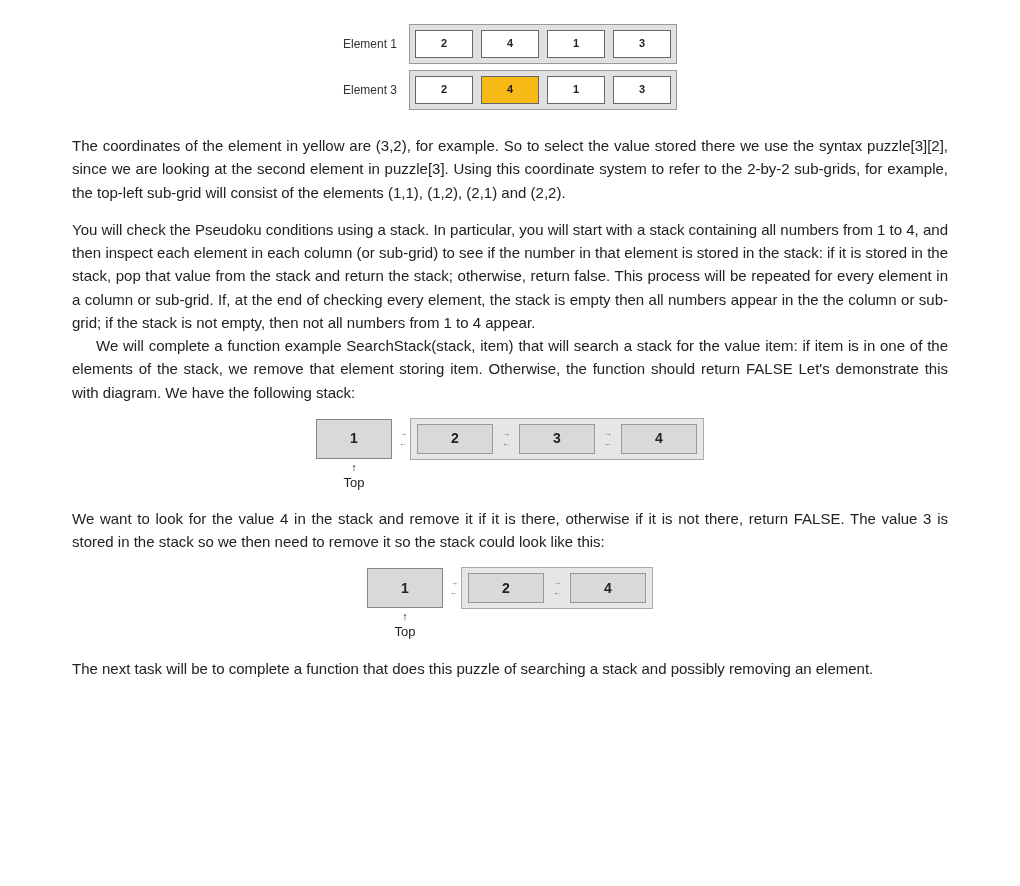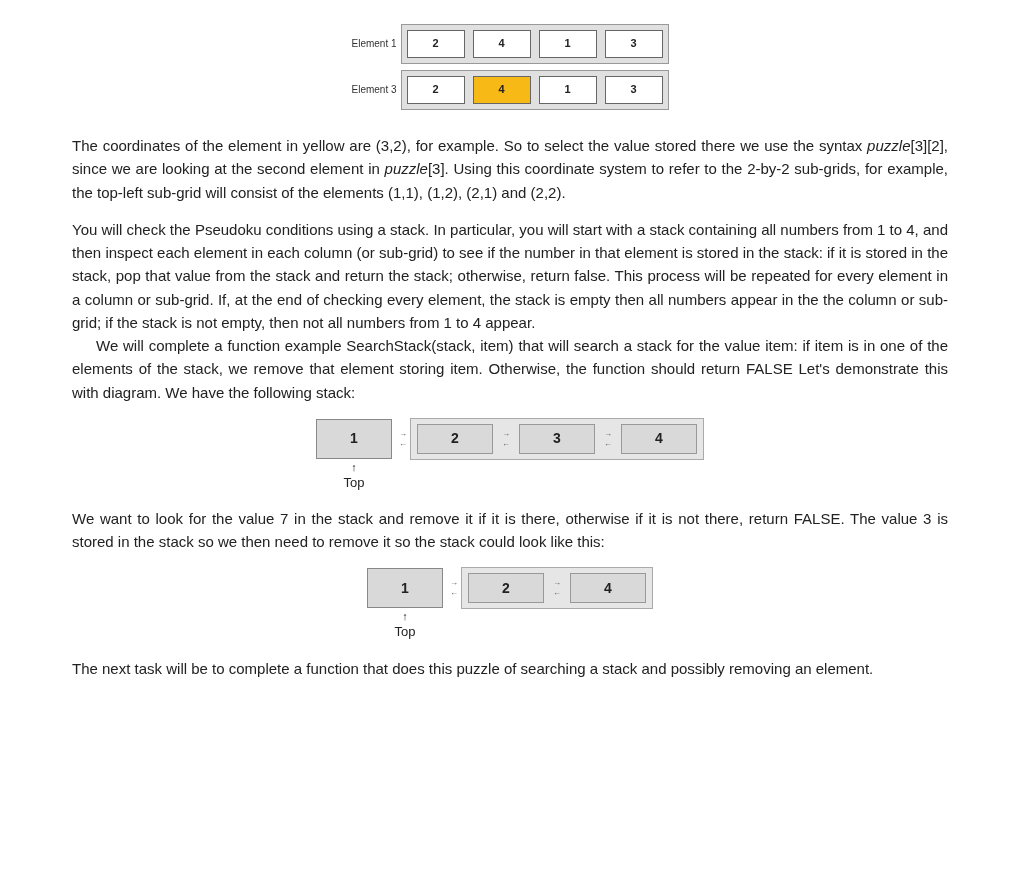--- a/index.html
+++ b/index.html
@@ -13,23 +13,23 @@
     }
     .grid-diagram {
       display: table;
       margin: 0 auto 18px auto;
       border-collapse: separate;
       border-spacing: 0 6px;
     }
     .grid-row { display: table-row; }
     .grid-row-label {
       display: table-cell;
-      font-size: 10px;
+      font-size: 12px;
       color: #333;
-      padding-right: 4px;
+      padding-right: 12px;
       vertical-align: middle;
       white-space: nowrap;
     }
     .grid-row-box {
       display: table-cell;
       background: #e0e0e0;
       border: 1px solid #999;
       padding: 5px;
     }
     .grid-cells { display: flex; gap: 8px; }
@@ -44,21 +44,21 @@
       font-size: 11px;
       font-weight: bold;
     }
     .grid-cell.hl { background: #f7b916; }
 
     .para {
       text-align: justify;
       margin: 14px 0;
     }
     .indent { text-indent: 24px; }
-    .italic { font-style: italic; }
+    .italic { }
     .func { font-family: Liberation Sans, sans-serif; }
 
     .stack-diagram {
       display: flex;
       flex-direction: column;
       align-items: flex-start;
       width: fit-content;
       margin: 14px auto 8px auto;
     }
     .stack-row { display: flex; align-items: center; }
@@ -174,21 +174,21 @@
         <div class="stack-inner">4</div>
       </div>
     </div>
     <div class="stack-pointer">
       <div class="arrow">↑</div>
       <div>Top</div>
     </div>
   </div>
 
 <p class="para">
-  <span>We want to look for the value 7 in the stack and remove it if it is there, otherwise if it is not there, return FALSE. The value 3 is stored in the stack so we then need to remove it so the stack could look like this:</span>
+  <span>We want to look for the value 4 in the stack and remove it if it is there, otherwise if it is not there, return FALSE. The value 3 is stored in the stack so we then need to remove it so the stack could look like this:</span>
 </p>
 
 <div class="stack-diagram" id="stack2-host">
     <div class="stack-row">
       <div class="stack-lead">1</div>
       <div class="stack-connector">
         <span>→</span>
         <span>←</span>
       </div>
       <div class="stack-rest">

